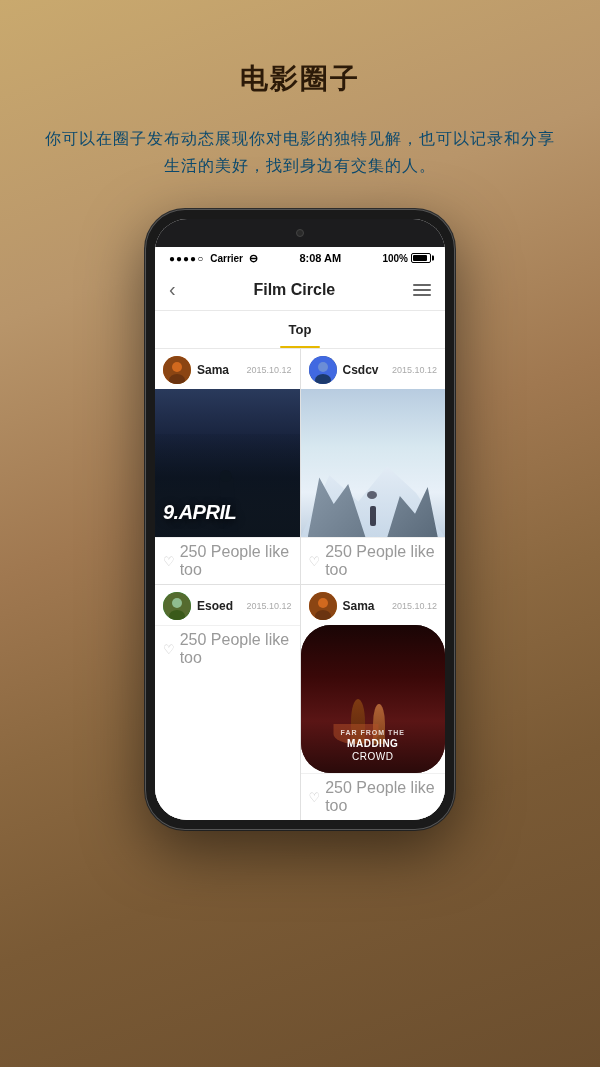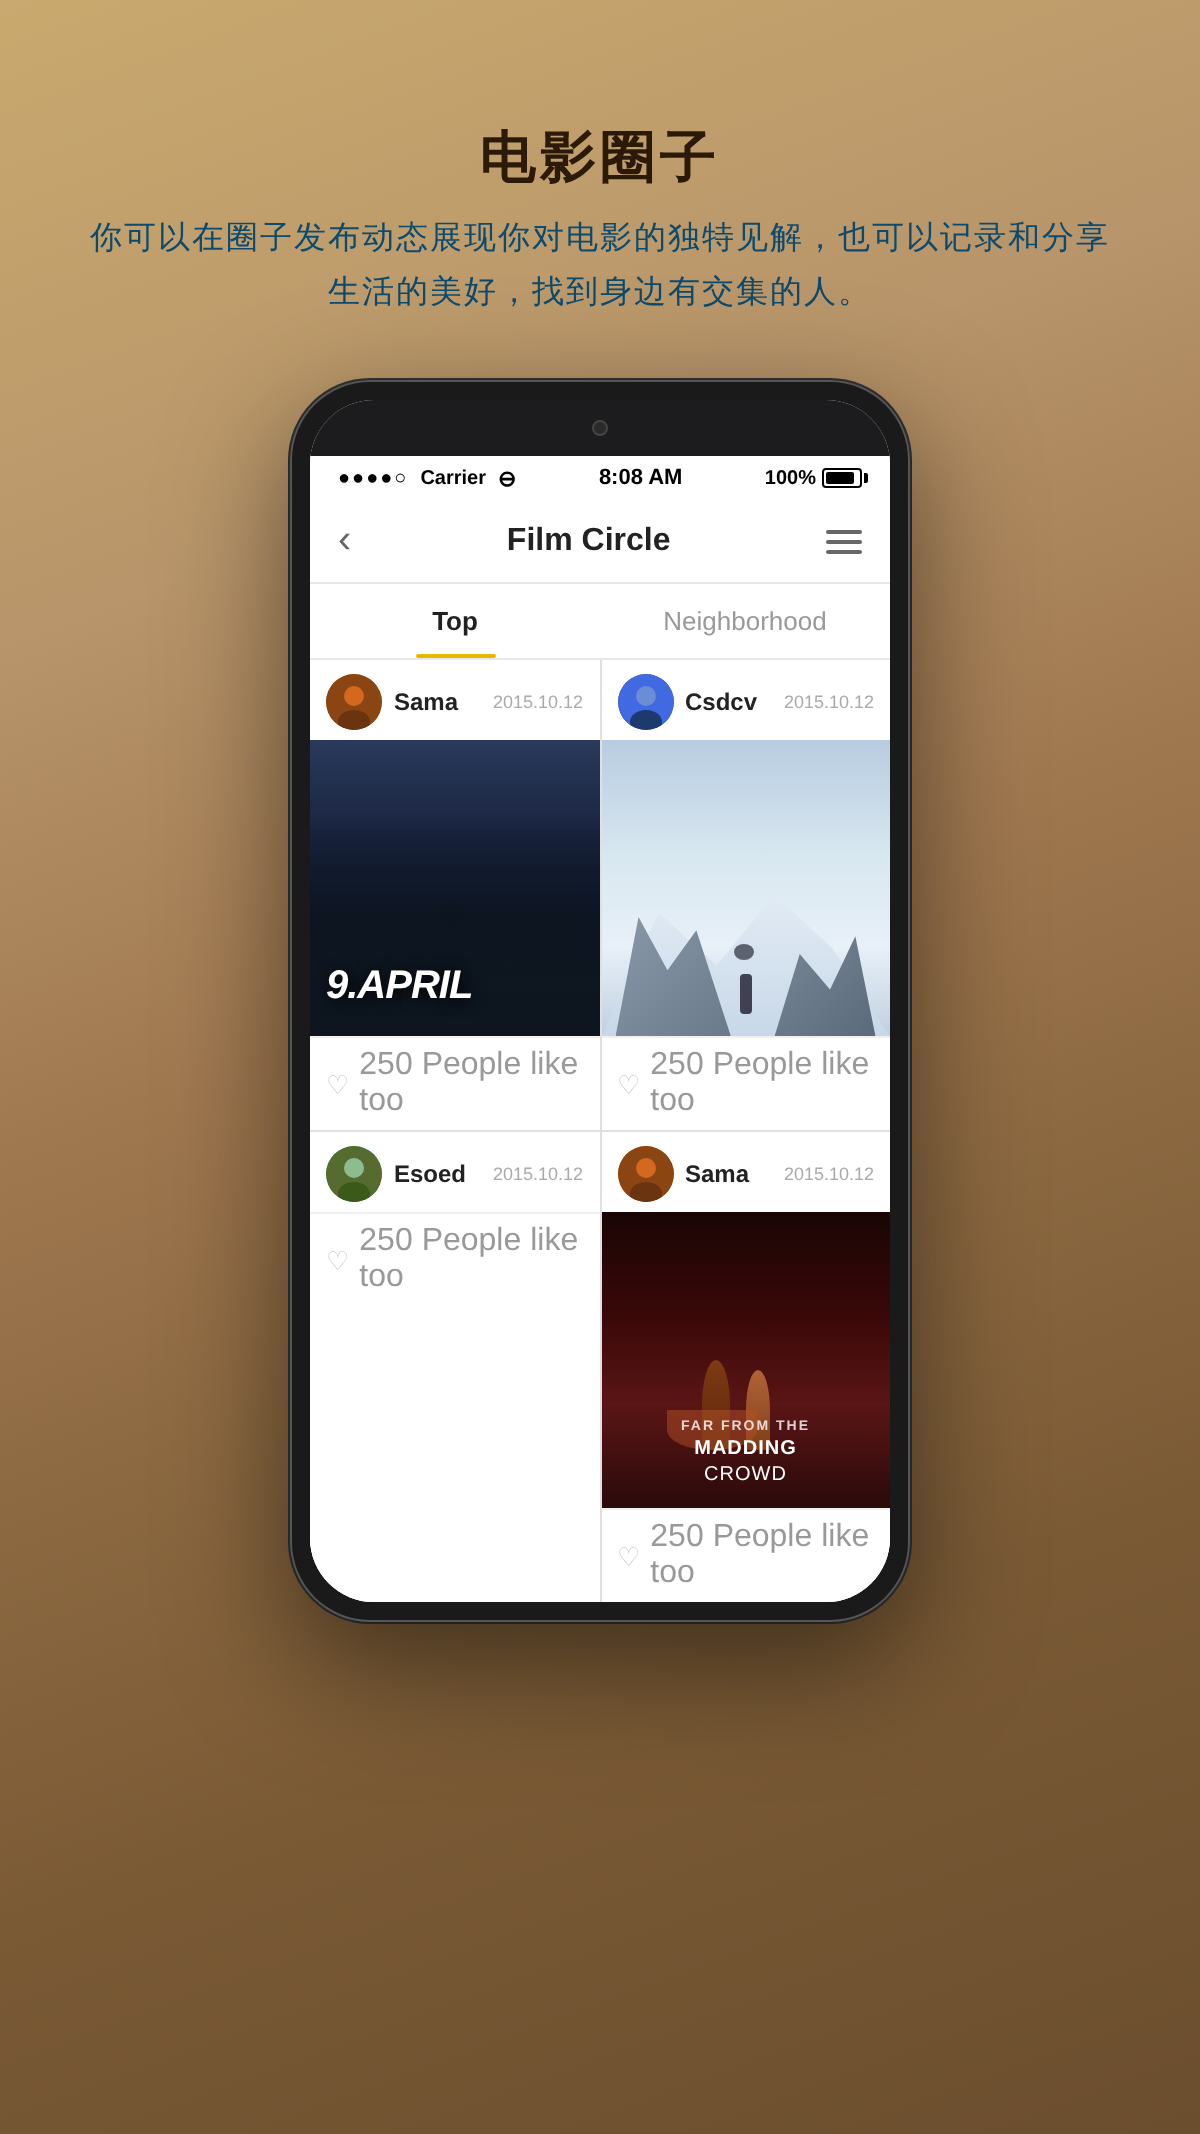--- a/index.html
+++ b/index.html
@@ -18,21 +18,21 @@
     .top-text-section {
       width: 100%;
       padding: 60px 40px 30px;
       text-align: center;
     }
 
     .top-title {
       font-size: 28px;
       font-weight: 600;
       color: #2c1a08;
-      margin-bottom: 8px;
+      margin-bottom: 27px;
       letter-spacing: 2px;
     }
 
     .top-description {
       font-size: 16px;
       color: #0c4a6e;
       line-height: 1.7;
       letter-spacing: 1px;
     }
 
@@ -308,20 +308,21 @@
       justify-content: center;
       position: relative;
     }
 
     .poster-far-from {
       background: linear-gradient(180deg, #1a0808 0%, #3a1010 40%, #5a2020 70%, #2a0808 100%);
       display: flex;
       align-items: flex-end;
       justify-content: center;
       position: relative;
+      border-radius: 30px;
     }
 
     .poster-far-text {
       text-align: center;
       color: white;
       position: absolute;
       bottom: 10px;
       left: 4px;
       right: 4px;
       font-size: 8px;
@@ -425,23 +426,20 @@
           <div class="menu-line"></div>
           <div class="menu-line"></div>
           <div class="menu-line"></div>
         </div>
       </div>
 
       <div class="tab-bar">
         <div class="tab-item active">
           <span>Top</span>
         </div>
-        <div class="tab-item">
-          <span>Neighborhood</span>
-        </div>
       </div>
 
       <div class="content-area">
         <div class="posts-grid">
 
           <div class="post-item">
             <div class="post-header">
               <div class="user-avatar avatar-sama">
                 <svg width="28" height="28" viewBox="0 0 28 28">
                   <rect width="28" height="28" fill="#8B4513" rx="14"></rect>

